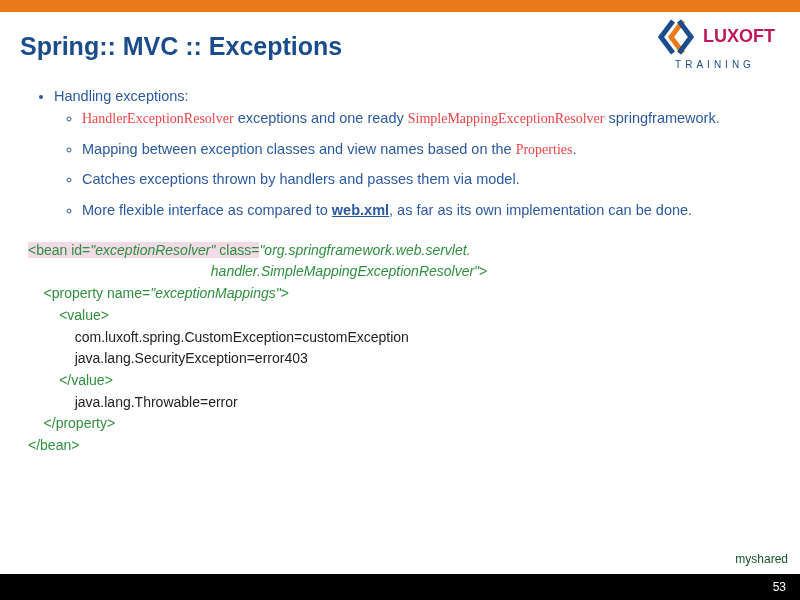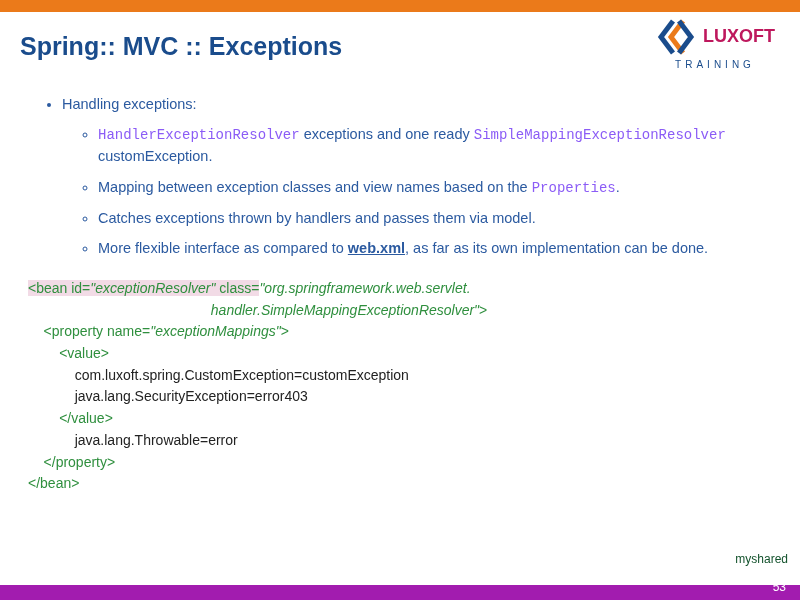--- a/index.html
+++ b/index.html
@@ -16,22 +16,22 @@
     position: absolute;
     top: 0; left: 0;
     width: 100%;
     height: 12px;
     background: #eb7a1a;
   }
   .bottom-bar {
     position: absolute;
     bottom: 0; left: 0;
     width: 100%;
-    height: 15px;
-    background: #a21caf;
+    height: 26px;
+    background: #000000;
   }
   .logo {
     position: absolute;
     top: 18px;
     right: 20px;
     width: 130px;
     text-align: center;
   }
   .logo-chevrons {
     display: inline-block;
@@ -70,28 +70,28 @@
   }
   .content {
     position: absolute;
     top: 86px;
     left: 28px;
     right: 28px;
     font-size: 14.5px;
     color: #2b5aa0;
     line-height: 1.5;
   }
-  .content ul { margin: 8px; padding-left: 26px; }
+  .content ul { margin: 0; padding-left: 26px; }
   .content ul li { margin-bottom: 6px; }
   .content ul ul { padding-left: 28px; }
   .content ul ul li { margin-bottom: 9px; }
   .code-inline {
-    font-family: Liberation Mono, monospace;
+    font-family: Liberation Serif, serif;
     font-size: 14px;
-    color: #8b5cf6;
+    color: #ef4444;
   }
   .codeblock {
     margin-top: 18px;
     font-family: Arial, Helvetica, sans-serif;
     font-size: 14px;
     line-height: 1.55;
     color: #333;
   }
   .codeblock .line { white-space: pre; }
   .tag-green { color: #2f8f3e; }
@@ -136,21 +136,21 @@
 </div>
 
 <h1 class="title">Spring:: MVC :: Exceptions</h1>
 
 <div class="content">
   <ul>
     <li>
       <span>Handling exceptions:</span>
       <ul>
         <li>
-          <span class="code-inline">HandlerExceptionResolver</span><span> exceptions and one ready </span><span class="code-inline">SimpleMappingExceptionResolver</span><span> customException.</span>
+          <span class="code-inline">HandlerExceptionResolver</span><span> exceptions and one ready </span><span class="code-inline">SimpleMappingExceptionResolver</span><span> springframework.</span>
         </li>
         <li>
           <span>Mapping between exception classes and view names based on the </span><span class="code-inline">Properties</span><span>.</span>
         </li>
         <li>Catches exceptions thrown by handlers and passes them via model.</li>
         <li>
           <span>More flexible interface as compared to </span><span class="bold">web.xml</span><span>, as far as its own implementation can be done.</span>
         </li>
       </ul>
     </li>

